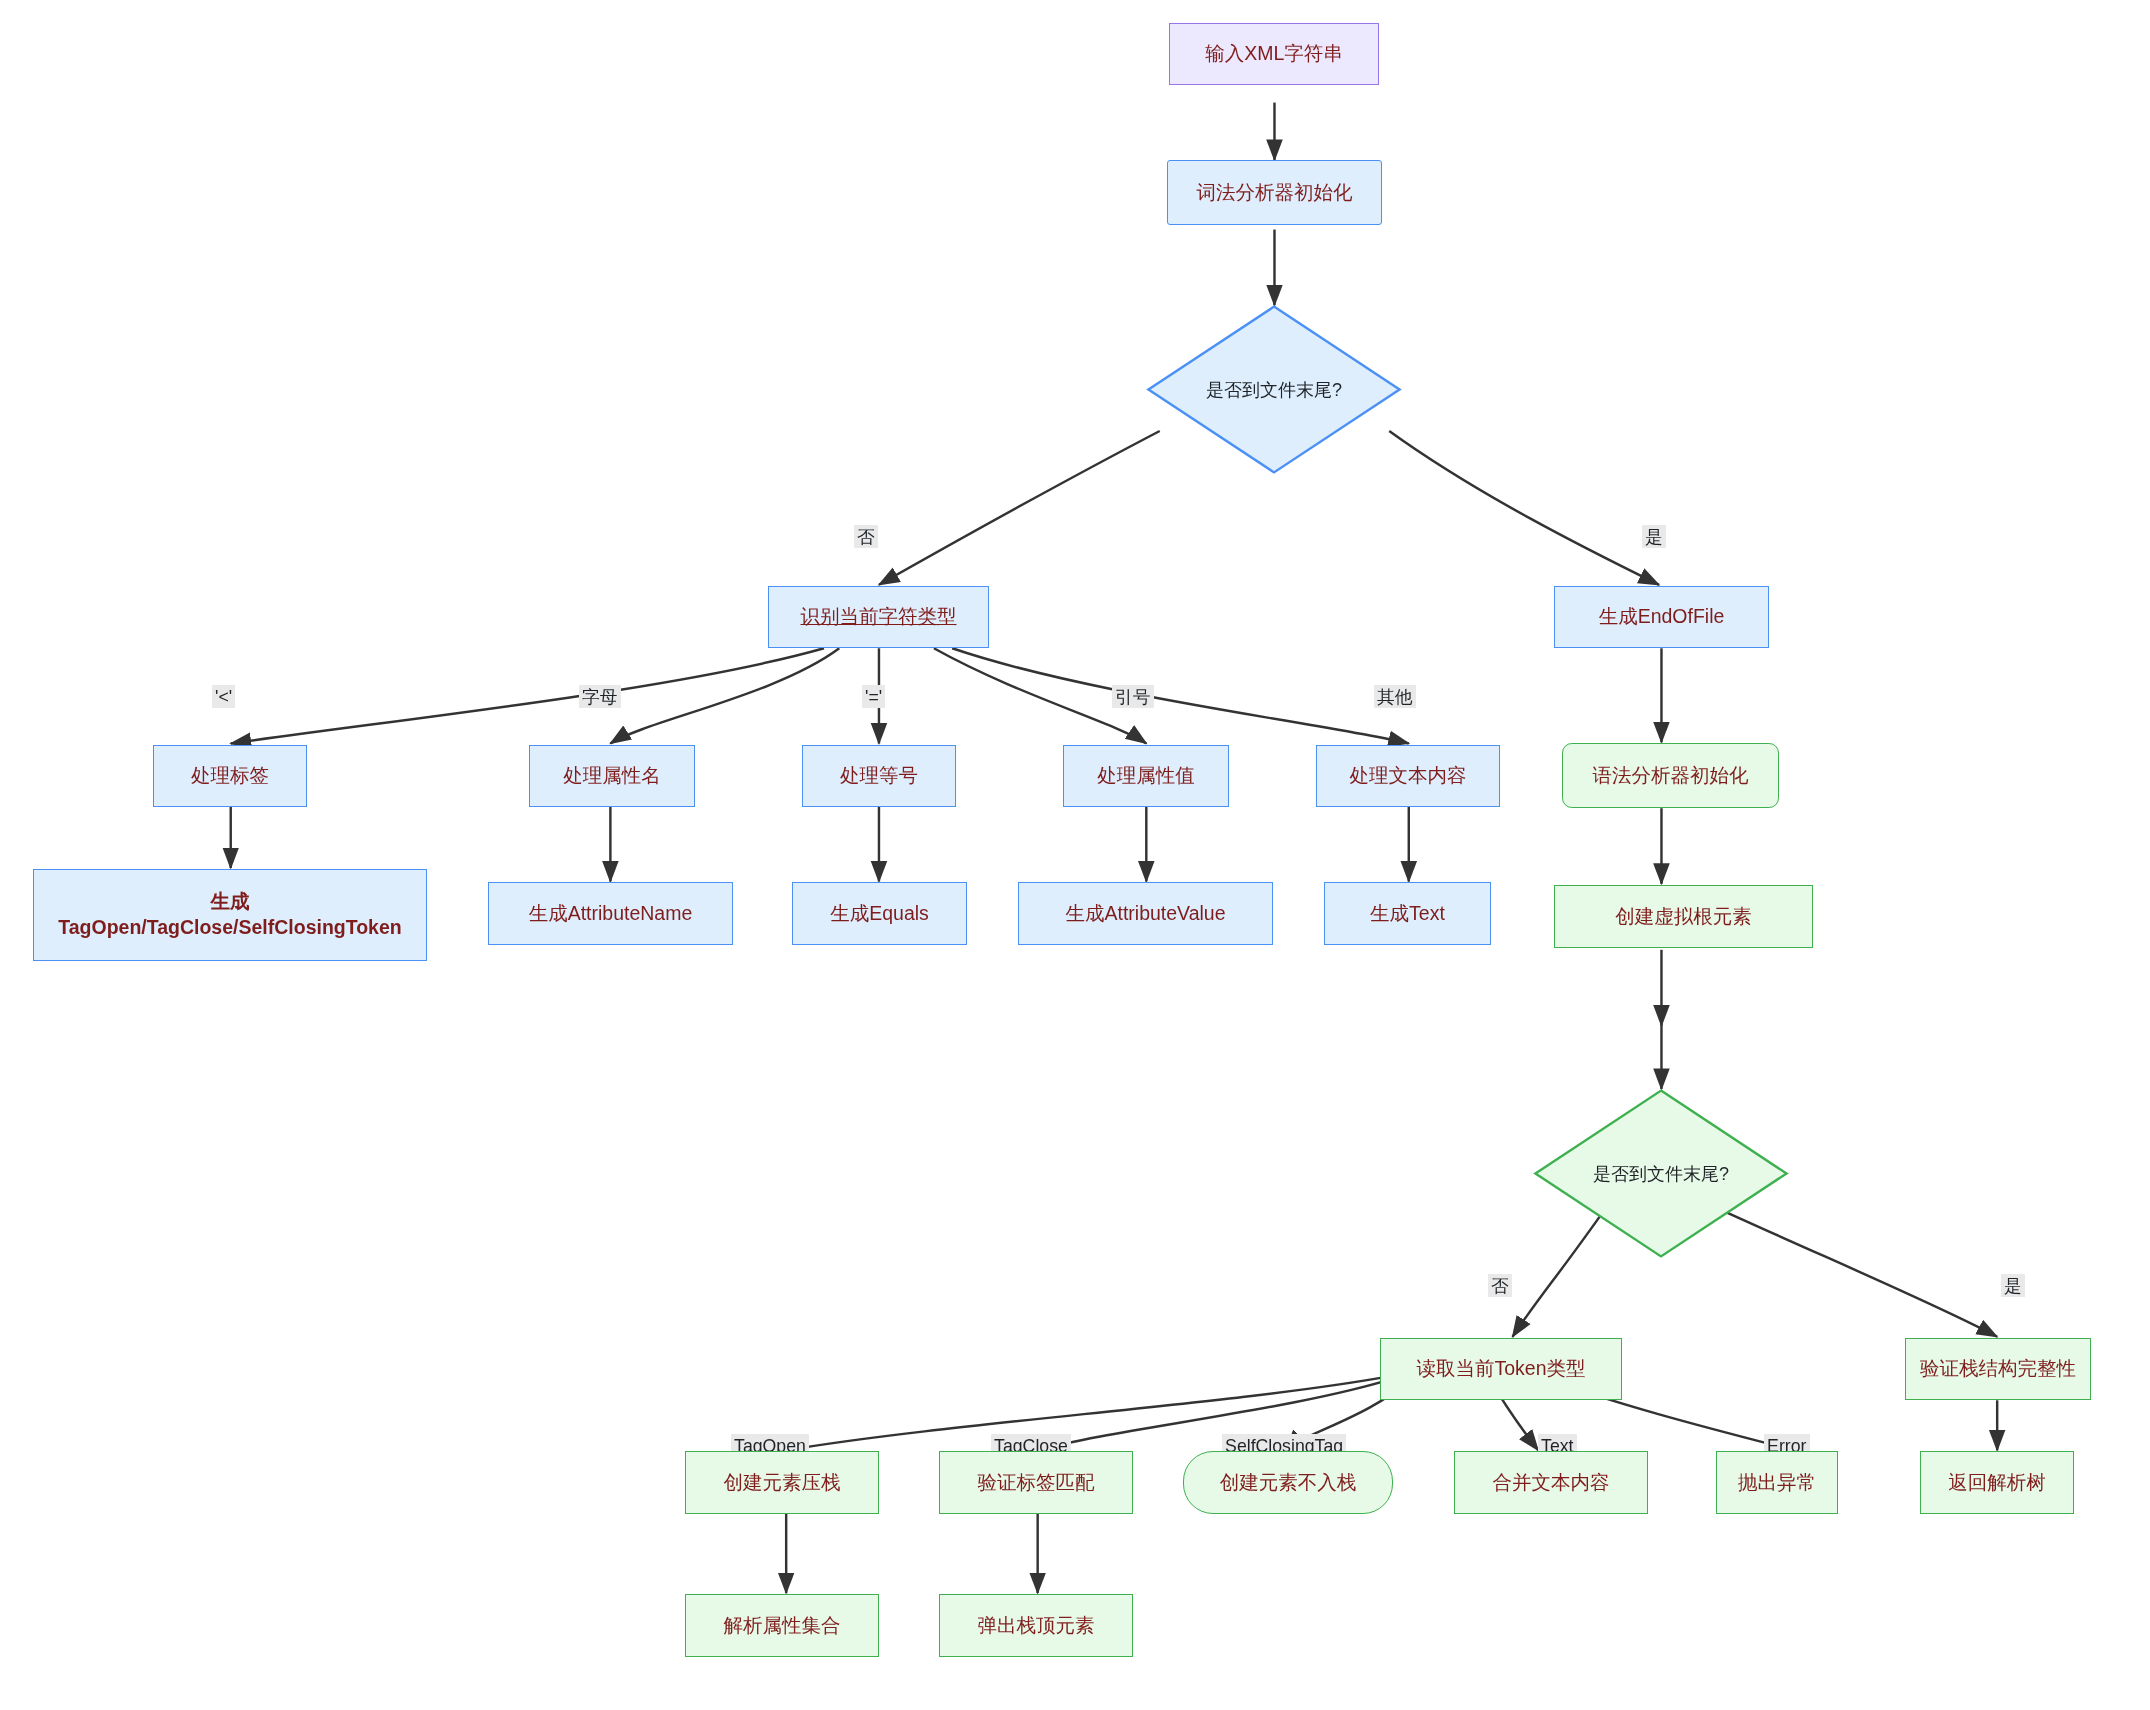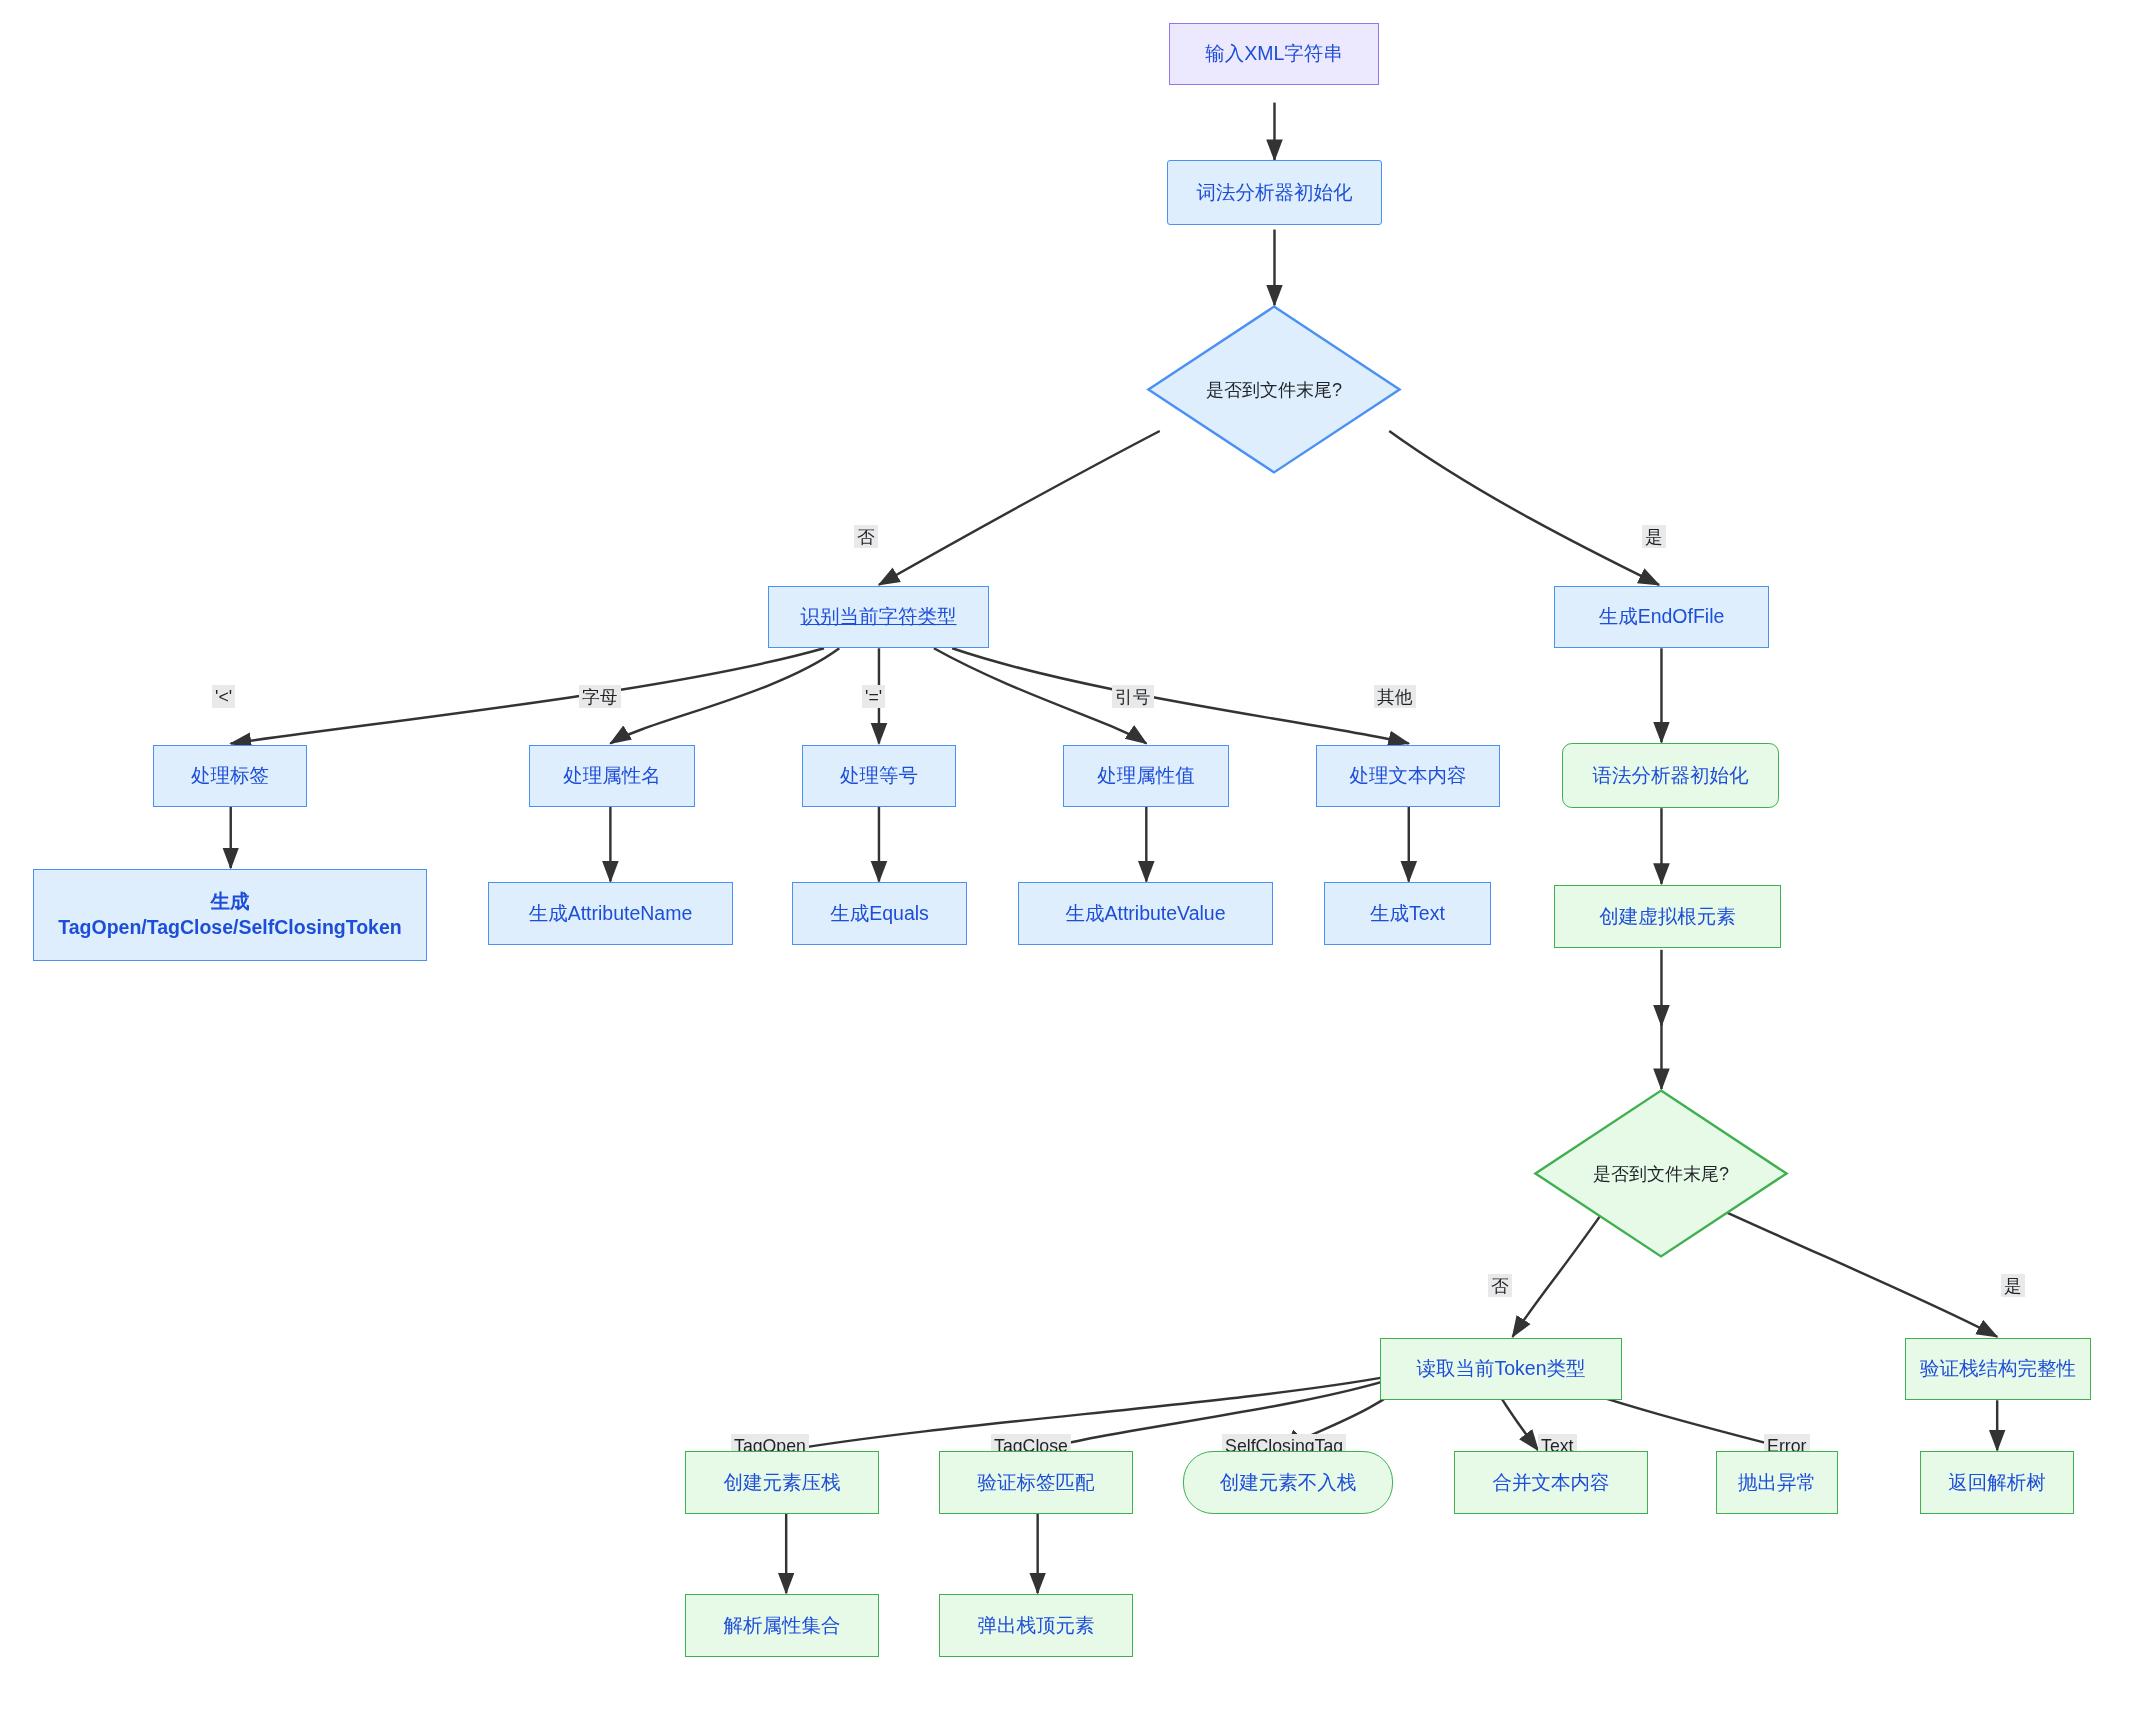--- a/index.html
+++ b/index.html
@@ -1,20 +1,20 @@
 <!DOCTYPE html>
 <html style="font-size:9.8px"><head>
 <meta charset="utf-8">
 <style>
   html,body{margin:0;padding:0;background:#ffffff;}
   body{width:2151px;height:1711px;font-family:"Liberation Sans","DejaVu Sans",sans-serif;}
   #stage{position:relative;width:2151px;height:1711px;overflow:hidden;background:#fff;}
   svg.edges{position:absolute;left:0;top:0;width:2151px;height:1711px;pointer-events:none;}
   .node{position:absolute;box-sizing:border-box;display:flex;align-items:center;justify-content:center;
-        text-align:center;color:#1d4ed8;font-size:19.5px;line-height:1.32;padding:3.7px 11px;}
+        text-align:center;color:#7f1d1d;font-size:19.5px;line-height:1.32;padding:3.7px 11px;}
   .n-start{background:#ece8fd;border:1.8px solid #9775e8;}
   .n-blue{background:#deeefc;border:1.8px solid #4a90f5;}
   .n-blue-round{background:#deeefc;border:1.8px solid #4a90f5;border-radius:3px;}
   .n-green{background:#e7fae8;border:1.8px solid #3eb04f;}
   .n-green-round{background:#e7fae8;border:1.8px solid #3eb04f;border-radius:9.8px;margin-left:9px;}
   .dia{position:absolute;}
   .dia .lbl{position:absolute;left:0;top:0;width:100%;height:100%;display:flex;
             align-items:center;justify-content:center;color:#1f2328;font-size:18px;white-space:nowrap;}
   .elabel{position:absolute;background:#e9e9e9;color:#1f2328;font-size:17.7px;
           padding:0.6px 3.1px;white-space:nowrap;line-height:1.25;}
@@ -120,21 +120,21 @@
   </div>
   <div class="node n-blue" style="left:792px;top:882px;width:175px;height:63px;">
     <span>生成Equals</span>
   </div>
   <div class="node n-blue" style="left:1018px;top:882px;width:255px;height:63px;">
     <span>生成AttributeValue</span>
   </div>
   <div class="node n-blue" style="left:1324px;top:882px;width:167px;height:63px;">
     <span>生成Text</span>
   </div>
-  <div class="node n-green" style="left:1554px;top:885px;width:227px;height:63px;">
+  <div class="node n-green" style="left:1554px;top:885px;width:259px;height:63px;">
     <span>创建虚拟根元素</span>
   </div>
 
   <div class="dia" style="left:1533px;top:1088px;width:256px;height:171px;">
     <svg width="256" height="171" viewBox="0 0 420 280">
       <polygon points="210,4 416,140 210,276 4,140" fill="#e7fae8" stroke="#3eb04f" stroke-width="4"></polygon>
     </svg>
     <div class="lbl">是否到文件末尾?</div>
   </div>
   <div class="elabel" style="left:1488px;top:1274px;">否</div>

